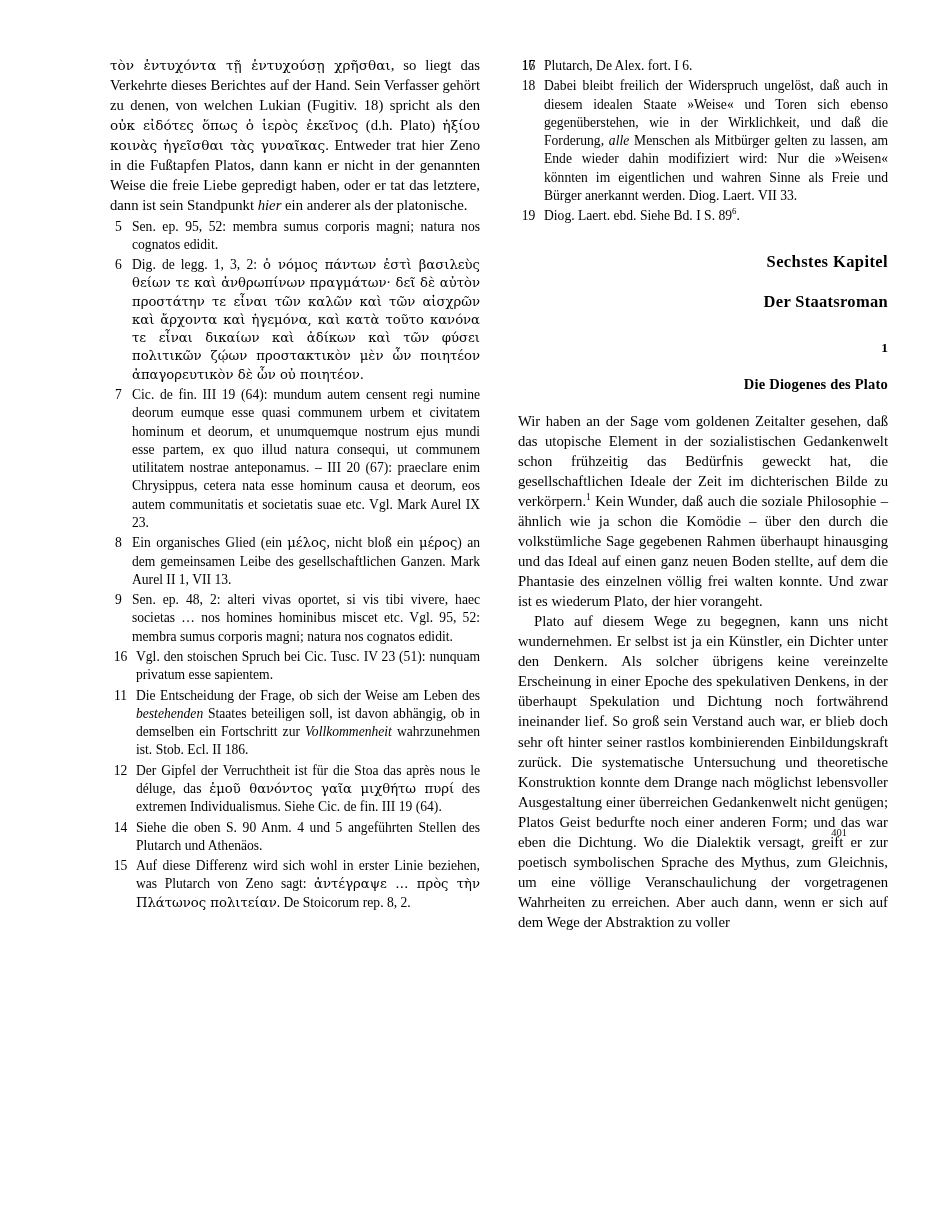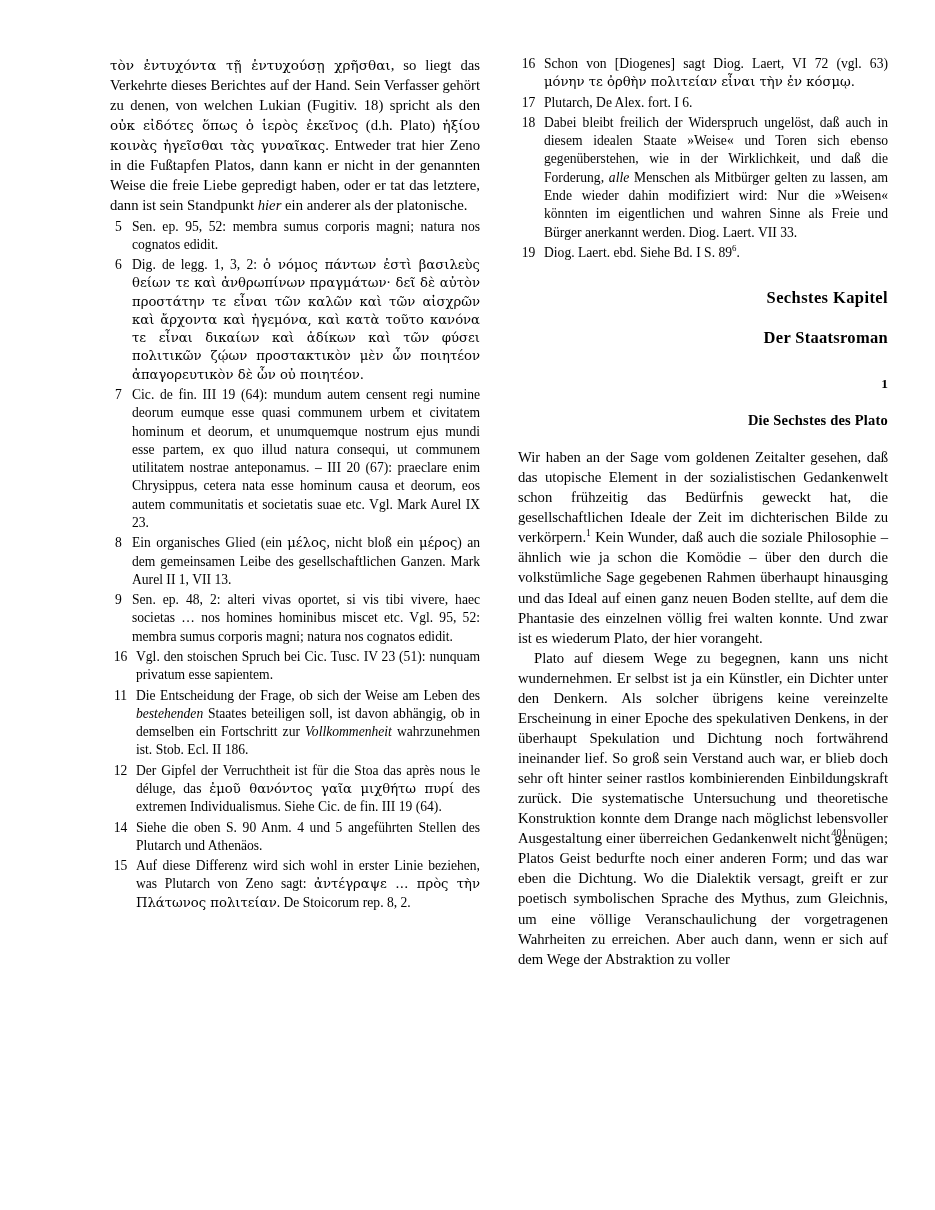--- a/index.html
+++ b/index.html
@@ -195,21 +195,20 @@
 
       </ul>
     </div>
 
     <div class="col">
 
       <ul class="fn-list">
 
         <li class="fn-item wide">
           <span class="fn-num">16</span>
-          <span>Schon von [Diogenes] sagt Diog. Laert, VI 72 (vgl. 63) <span class="greek">μόνην τε ὀρθὴν πολιτείαν εἶναι τὴν ἐν κόσμῳ.</span></span>
         </li>
 
         <li class="fn-item wide sp">
           <span class="fn-num">17</span>
           <span>Plutarch, De Alex. fort. I 6.</span>
         </li>
 
         <li class="fn-item wide sp">
           <span class="fn-num">18</span>
           <span>Dabei bleibt freilich der Widerspruch ungelöst, daß auch in diesem idealen Staate »Weise« und Toren sich ebenso gegenüberstehen, wie in der Wirklichkeit, und daß die Forderung, <em>alle</em> Menschen als Mitbürger gelten zu lassen, am Ende wieder dahin modifiziert wird: Nur die »Weisen« könnten im eigentlichen und wahren Sinne als Freie und Bürger anerkannt werden. Diog. Laert. VII 33.</span>
@@ -220,21 +219,21 @@
           <span>Diog. Laert. ebd. Siehe Bd. I S. 89<sup>6</sup>.</span>
         </li>
 
 
       </ul>
 
       <div class="chapter-head">
         <div class="chapter-num">Sechstes Kapitel</div>
         <div class="chapter-title">Der Staatsroman</div>
         <div class="section-num">1</div>
-        <div class="section-title">Die Sechstes des Plato</div>
+        <div class="section-title">Die Diogenes des Plato</div>
       </div>
 
       <p class="body-par">Wir haben an der Sage vom goldenen Zeitalter gesehen, daß das utopische Element in der sozialistischen Gedankenwelt schon frühzeitig das Bedürfnis geweckt hat, die gesellschaftlichen Ideale der Zeit im dichterischen Bilde zu verkörpern.<sup>1</sup> Kein Wunder, daß auch die soziale Philosophie – ähnlich wie ja schon die Komödie – über den durch die volkstümliche Sage gegebenen Rahmen überhaupt hinausging und das Ideal auf einen ganz neuen Boden stellte, auf dem die Phantasie des einzelnen völlig frei walten konnte. Und zwar ist es wiederum Plato, der hier vorangeht.</p>
 
       <p class="body-par indent">Plato auf diesem Wege zu begegnen, kann uns nicht wundernehmen. Er selbst ist ja ein Künstler, ein Dichter unter den Denkern. Als solcher übrigens keine vereinzelte Erscheinung in einer Epoche des spekulativen Denkens, in der überhaupt Spekulation und Dichtung noch fortwährend ineinander lief. So groß sein Verstand auch war, er blieb doch sehr oft hinter seiner rastlos kombinierenden Einbildungskraft zurück. Die systematische Untersuchung und theoretische Konstruktion konnte dem Drange nach möglichst lebensvoller Ausgestaltung einer überreichen Gedankenwelt nicht genügen; Platos Geist bedurfte noch einer anderen Form; und das war eben die Dichtung. Wo die Dialektik versagt, greift er zur poetisch symbolischen Sprache des Mythus, zum Gleichnis, um eine völlige Veranschaulichung der vorgetragenen Wahrheiten zu erreichen. Aber auch dann, wenn er sich auf dem Wege der Abstraktion zu voller</p>
 
     </div>
   </div>
 
   <div class="page-number">401</div>

